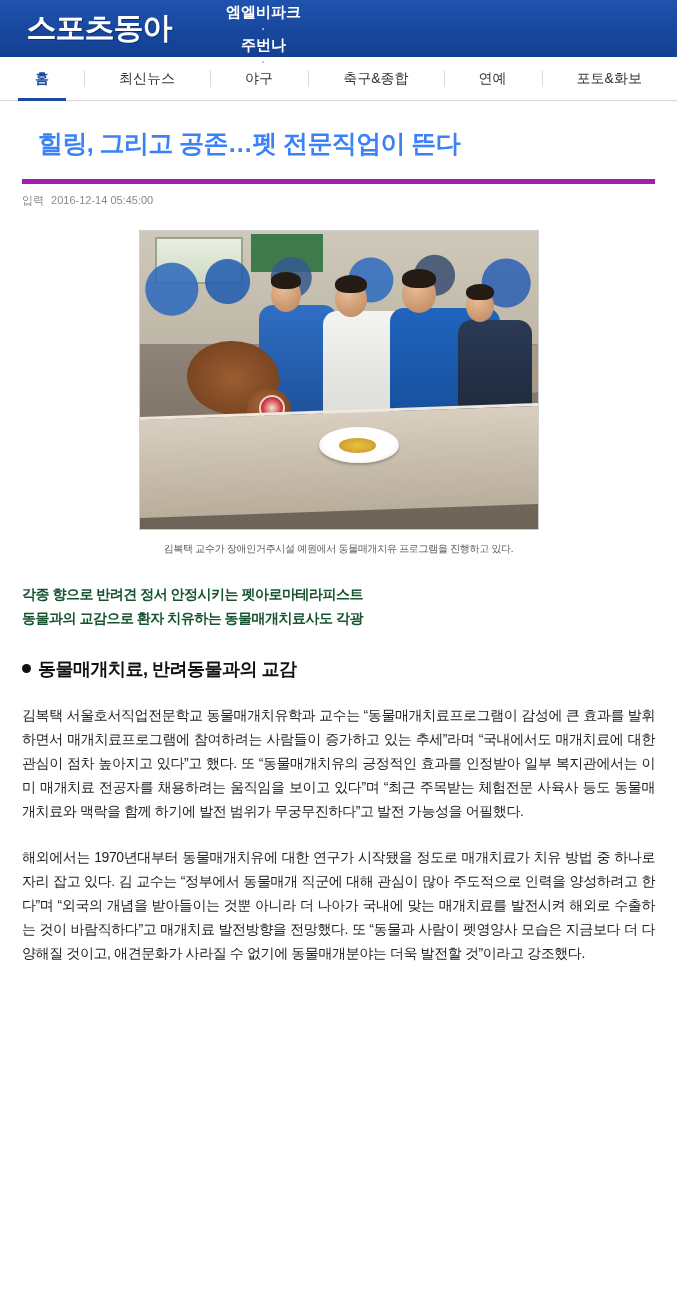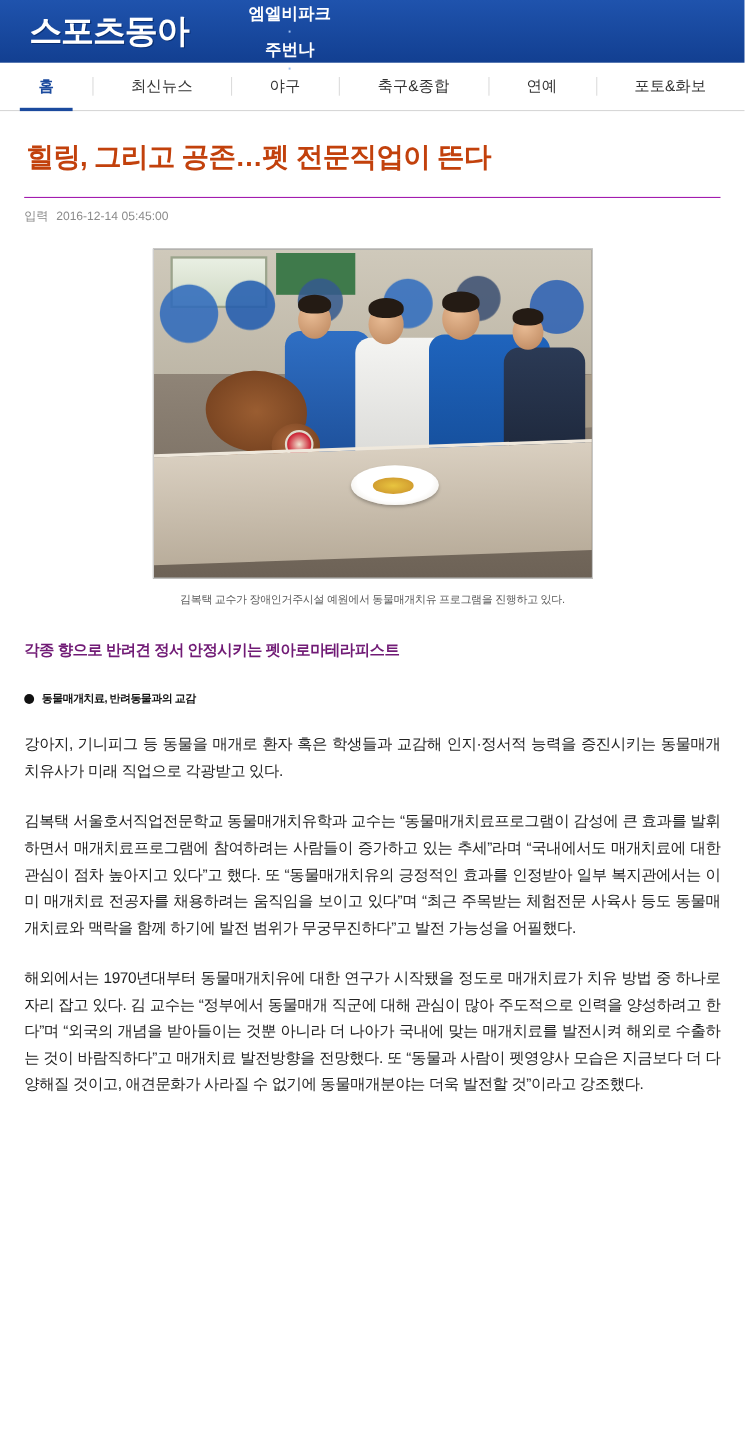--- a/index.html
+++ b/index.html
@@ -103,29 +103,29 @@
     background: #1b4a9e;
   }
 
   
   .article {
     padding: 26px 22px 10px 22px;
   }
   .headline {
     font-size: 25px;
     font-weight: bold;
-    color: #c2410c;
+    color: #3b82f6;
     line-height: 1.35;
     letter-spacing: -0.6px;
-    margin: 0 0 18px 2px;
+    margin: 0 0 18px 16px;
   }
   .byline {
     font-size: 11px;
     color: #8a8a8a;
-    border-top: 1px solid #a21caf;
+    border-top: 5px solid #a21caf;
     padding-top: 9px;
     margin-bottom: 16px;
   }
   .byline .label { color: #8a8a8a; }
   .byline .date { color: #8a8a8a; margin-left: 4px; }
 
   
   .figure {
     margin: 22px 0 14px 0;
     text-align: center;
@@ -243,34 +243,34 @@
     letter-spacing: -0.3px;
   }
 
   
   .subheads {
     margin: 26px 0 0 0;
   }
   .subhead {
     font-size: 14px;
     font-weight: bold;
-    color: #701a75;
+    color: #14532d;
     line-height: 1.75;
     letter-spacing: -0.5px;
   }
   p.body {
     font-size: 14px;
     color: #222222;
     line-height: 1.72;
     letter-spacing: -0.4px;
     margin: 22px 0 0 0;
     text-align: justify;
   }
   .section-head {
-    font-size: 10px;
+    font-size: 18px;
     font-weight: bold;
     color: #111111;
     margin: 26px 0 0 0;
     letter-spacing: -0.5px;
     display: flex;
     align-items: center;
     gap: 7px;
   }
   .bullet-dot {
     width: 9px;
@@ -355,25 +355,25 @@
       <div class="dog-leg l2"></div>
       <div class="rosette"></div>
       <div class="table"></div>
       <div class="plate"></div>
     </div>
     <div class="caption">김복택 교수가 장애인거주시설 예원에서 동물매개치유 프로그램을 진행하고 있다.</div>
   </div>
 
   <div class="subheads">
     <div class="subhead">각종 향으로 반려견 정서 안정시키는 펫아로마테라피스트</div>
+    <div class="subhead">동물과의 교감으로 환자 치유하는 동물매개치료사도 각광</div>
   </div>
 
 
   <div class="section-head">
     <span class="bullet-dot"></span>
     <span>동물매개치료, 반려동물과의 교감</span>
   </div>
 
-  <p class="body">강아지, 기니피그 등 동물을 매개로 환자 혹은 학생들과 교감해 인지·정서적 능력을 증진시키는 동물매개치유사가 미래 직업으로 각광받고 있다.</p>
   <p class="body">김복택 서울호서직업전문학교 동물매개치유학과 교수는 “동물매개치료프로그램이 감성에 큰 효과를 발휘하면서 매개치료프로그램에 참여하려는 사람들이 증가하고 있는 추세”라며 “국내에서도 매개치료에 대한 관심이 점차 높아지고 있다”고 했다. 또 “동물매개치유의 긍정적인 효과를 인정받아 일부 복지관에서는 이미 매개치료 전공자를 채용하려는 움직임을 보이고 있다”며 “최근 주목받는 체험전문 사육사 등도 동물매개치료와 맥락을 함께 하기에 발전 범위가 무궁무진하다”고 발전 가능성을 어필했다.</p>
   <p class="body">해외에서는 1970년대부터 동물매개치유에 대한 연구가 시작됐을 정도로 매개치료가 치유 방법 중 하나로 자리 잡고 있다. 김 교수는 “정부에서 동물매개 직군에 대해 관심이 많아 주도적으로 인력을 양성하려고 한다”며 “외국의 개념을 받아들이는 것뿐 아니라 더 나아가 국내에 맞는 매개치료를 발전시켜 해외로 수출하는 것이 바람직하다”고 매개치료 발전방향을 전망했다. 또 “동물과 사람이 펫영양사 모습은 지금보다 더 다양해질 것이고, 애견문화가 사라질 수 없기에 동물매개분야는 더욱 발전할 것”이라고 강조했다.</p>
 
 </div>
 
 </body></html>

